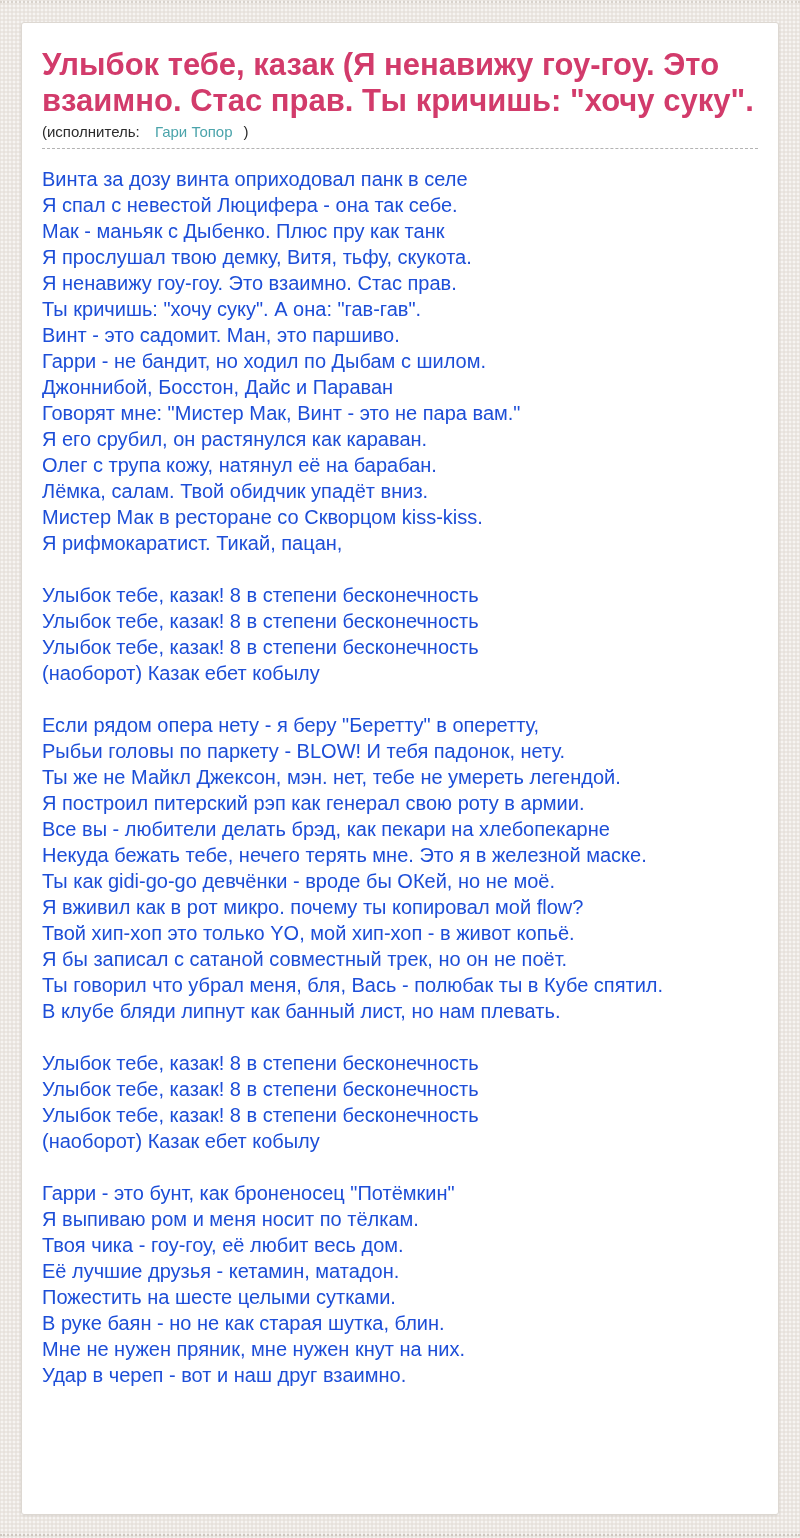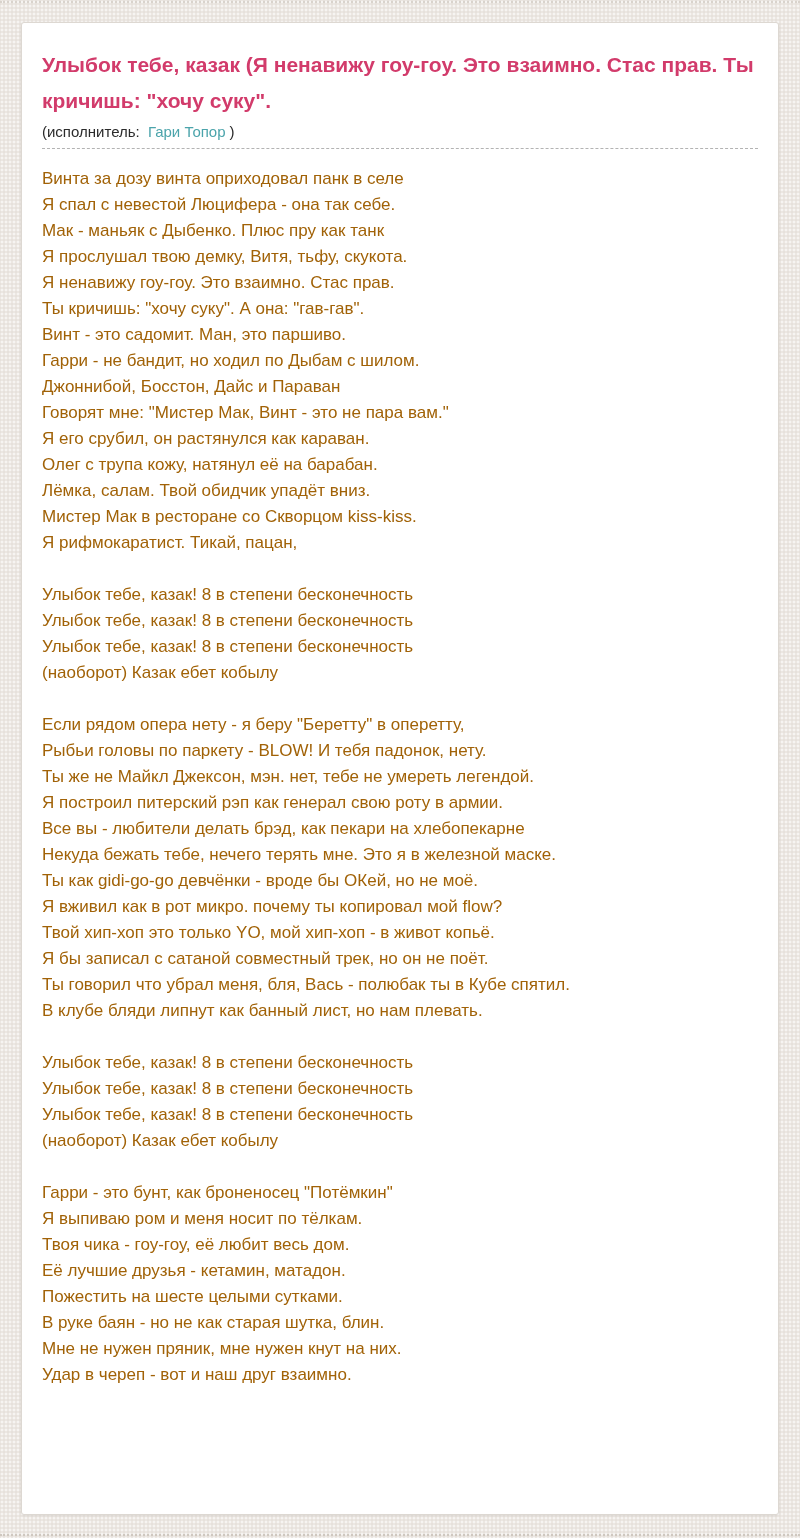--- a/index.html
+++ b/index.html
@@ -40,48 +40,48 @@
     box-sizing: border-box;
     background: #ffffff;
     border: 1px solid #ddd8d2;
     border-radius: 3px;
     box-shadow: 0 1px 3px rgba(0,0,0,0.06);
     padding: 0 20px;
     overflow: hidden;
   }
   .song-title {
     margin: 24px 0 0 0;
-    font-size: 21px;
+    font-size: 31px;
     line-height: 36px;
     font-weight: bold;
     color: #d23b6b;
   }
   .artist-line {
     margin-top: 3px;
     font-size: 15px;
     line-height: 19px;
     color: #2b2b2b;
   }
   .artist-link {
     color: #4ba4ab;
     text-decoration: none;
-    margin: 0 4px;
+    margin: 0 11px;
     cursor: pointer;
   }
   .header-separator {
     border: 0;
     border-bottom: 1px dashed #b3b3b3;
     margin: 7px 0 0 0;
     height: 0;
   }
   .lyrics {
     margin-top: 17px;
-    font-size: 17px;
+    font-size: 20px;
     line-height: 26px;
-    color: #a16207;
+    color: #1d4ed8;
   }
   .stanza {
     margin: 0 0 26px 0;
   }
   .stanza:last-child {
     margin-bottom: 0;
   }
   .line {
     white-space: nowrap;
   }

